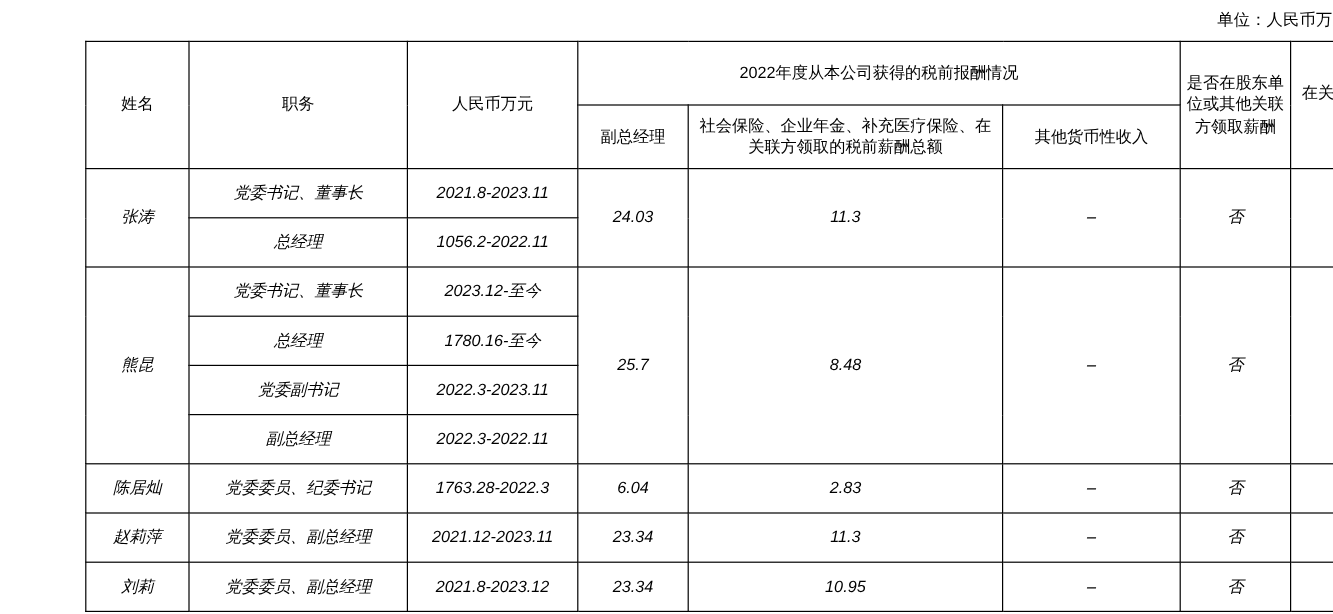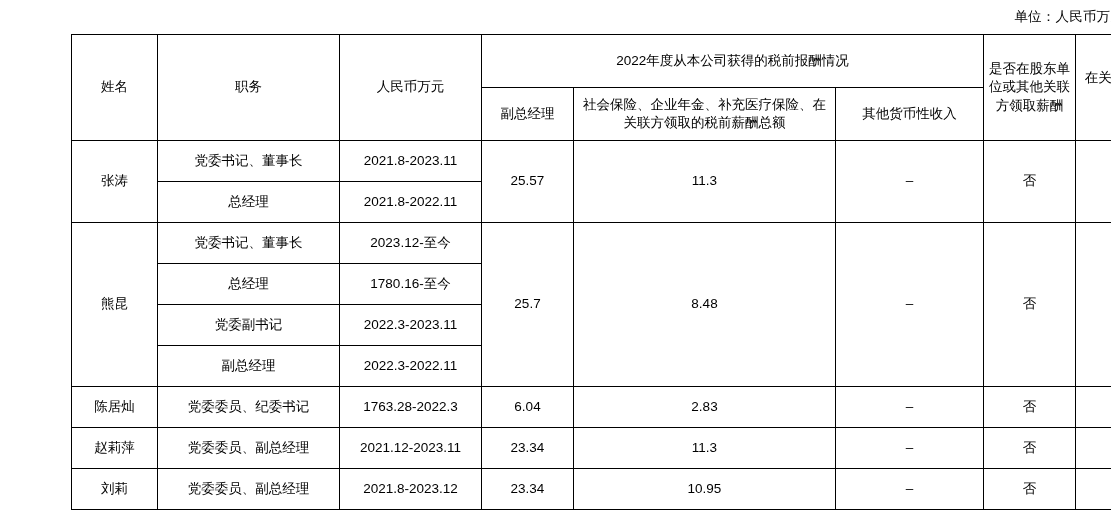--- a/index.html
+++ b/index.html
@@ -49,21 +49,21 @@
   }
   .h-name      { width: 86px; }
   .h-post      { width: 182px; }
   .h-period    { width: 142px; }
   .h-annual    { width: 92px; }
   .h-insurance { width: 262px; }
   .h-other     { width: 148px; }
   .h-isrelated { width: 92px; }
   .h-relamount { width: 140px; }
 
-  .row-tall td { height: 34px; }
+  .row-tall td { height: 34px; font-style: italic; }
   .hdr-top td { height: 46px; }
   .hdr-sub td { height: 46px; }
   .dash { font-size: 14px; }
   .note {
     font-size: 13.5px;
     padding-top: 13px;
     padding-left: 2px;
     letter-spacing: 0.2px;
   }
   .small-wrap { line-height: 1.3; }
@@ -99,29 +99,29 @@
         <td>副总经理</td>
         <td class="small-wrap">社会保险、企业年金、补充医疗保险、在关联方领取的税前薪酬总额</td>
         <td>其他货币性收入</td>
       </tr>
     </thead>
     <tbody>
         <tr class="row-tall">
           <td rowspan="2">张涛</td>
           <td>党委书记、董事长</td>
           <td>2021.8-2023.11</td>
-          <td rowspan="2">25.57</td>
+          <td rowspan="2">24.03</td>
           <td rowspan="2">11.3</td>
           <td rowspan="2" class="dash">–</td>
           <td rowspan="2">否</td>
           <td rowspan="2" class="dash">–</td>
         </tr>
         <tr class="row-tall">
           <td>总经理</td>
-          <td>2021.8-2022.11</td>
+          <td>1056.2-2022.11</td>
         </tr>
         <tr class="row-tall">
           <td rowspan="4">熊昆</td>
           <td>党委书记、董事长</td>
           <td>2023.12-至今</td>
           <td rowspan="4">25.7</td>
           <td rowspan="4">8.48</td>
           <td rowspan="4" class="dash">–</td>
           <td rowspan="4">否</td>
           <td rowspan="4" class="dash">–</td>

